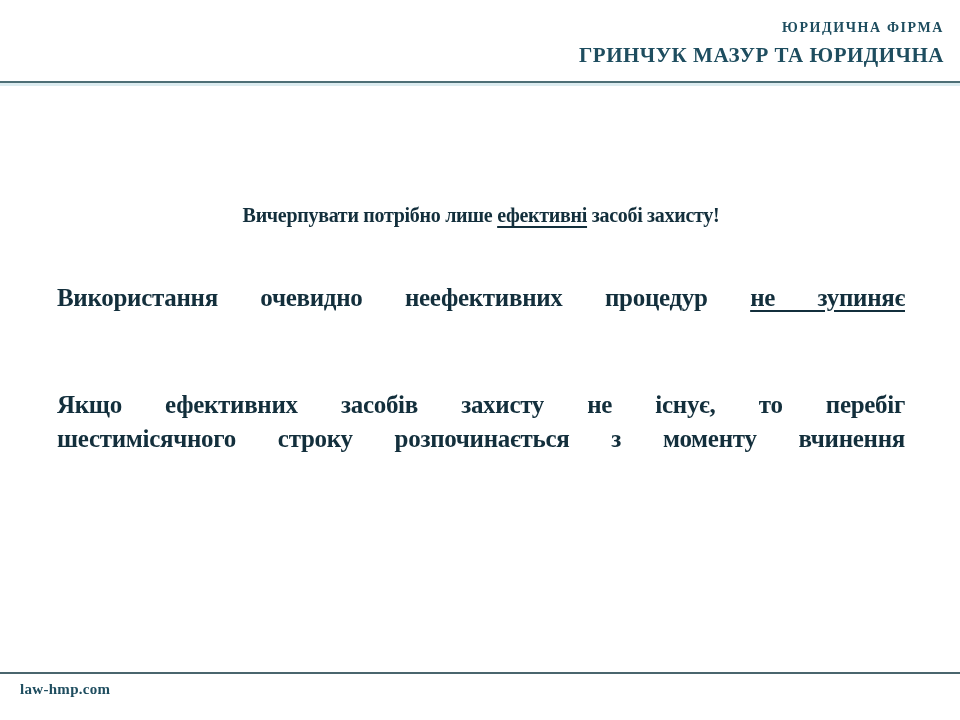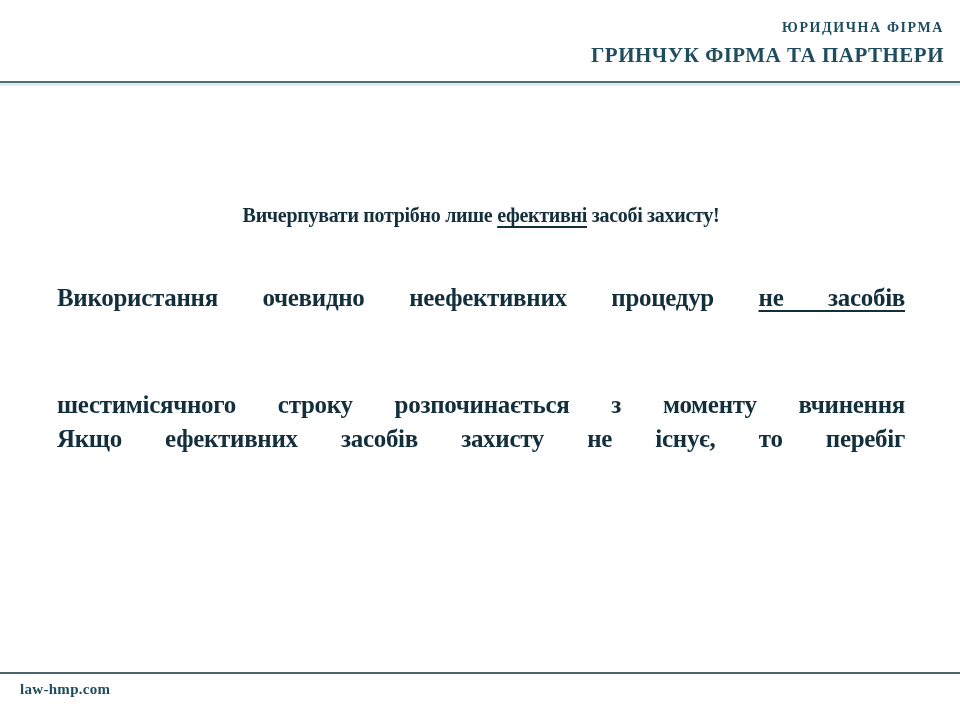--- a/index.html
+++ b/index.html
@@ -40,30 +40,30 @@
   .footer{
     position:absolute;top:681px;left:20px;
     font-size:15px;font-weight:bold;color:var(--brand);letter-spacing:0.3px;
   }
 </style>
 </head>
 <body style="background: rgb(255, 255, 255);">
 
 <div class="header">
   <div class="firm-type">ЮРИДИЧНА ФІРМА</div>
-  <div class="firm-name">ГРИНЧУК ФІРМА ТА ПАРТНЕРИ</div>
+  <div class="firm-name">ГРИНЧУК МАЗУР ТА ЮРИДИЧНА</div>
 </div>
 
 <div class="header-rule"></div>
 <div class="header-rule-glow"></div>
 
 <div class="title"><span>Вичерпувати потрібно лише </span><span class="u">ефективні</span><span> засобі захисту!</span></div>
 
 <div class="para" id="para1">
-    <div class="line"><span>Використання очевидно неефективних процедур </span><span class="u">не засобів</span></div>
+    <div class="line"><span>Використання очевидно неефективних процедур </span><span class="u">не зупиняє</span></div>
   </div>
 <div class="para" id="para2">
+    <div class="line"><span>Якщо ефективних засобів захисту не існує, то перебіг</span></div>
     <div class="line"><span>шестимісячного строку розпочинається з моменту вчинення</span></div>
-    <div class="line"><span>Якщо ефективних засобів захисту не існує, то перебіг</span></div>
   </div>
 
 <div class="footer-rule"></div>
 <div class="footer">law-hmp.com</div>
 
 </body></html>

